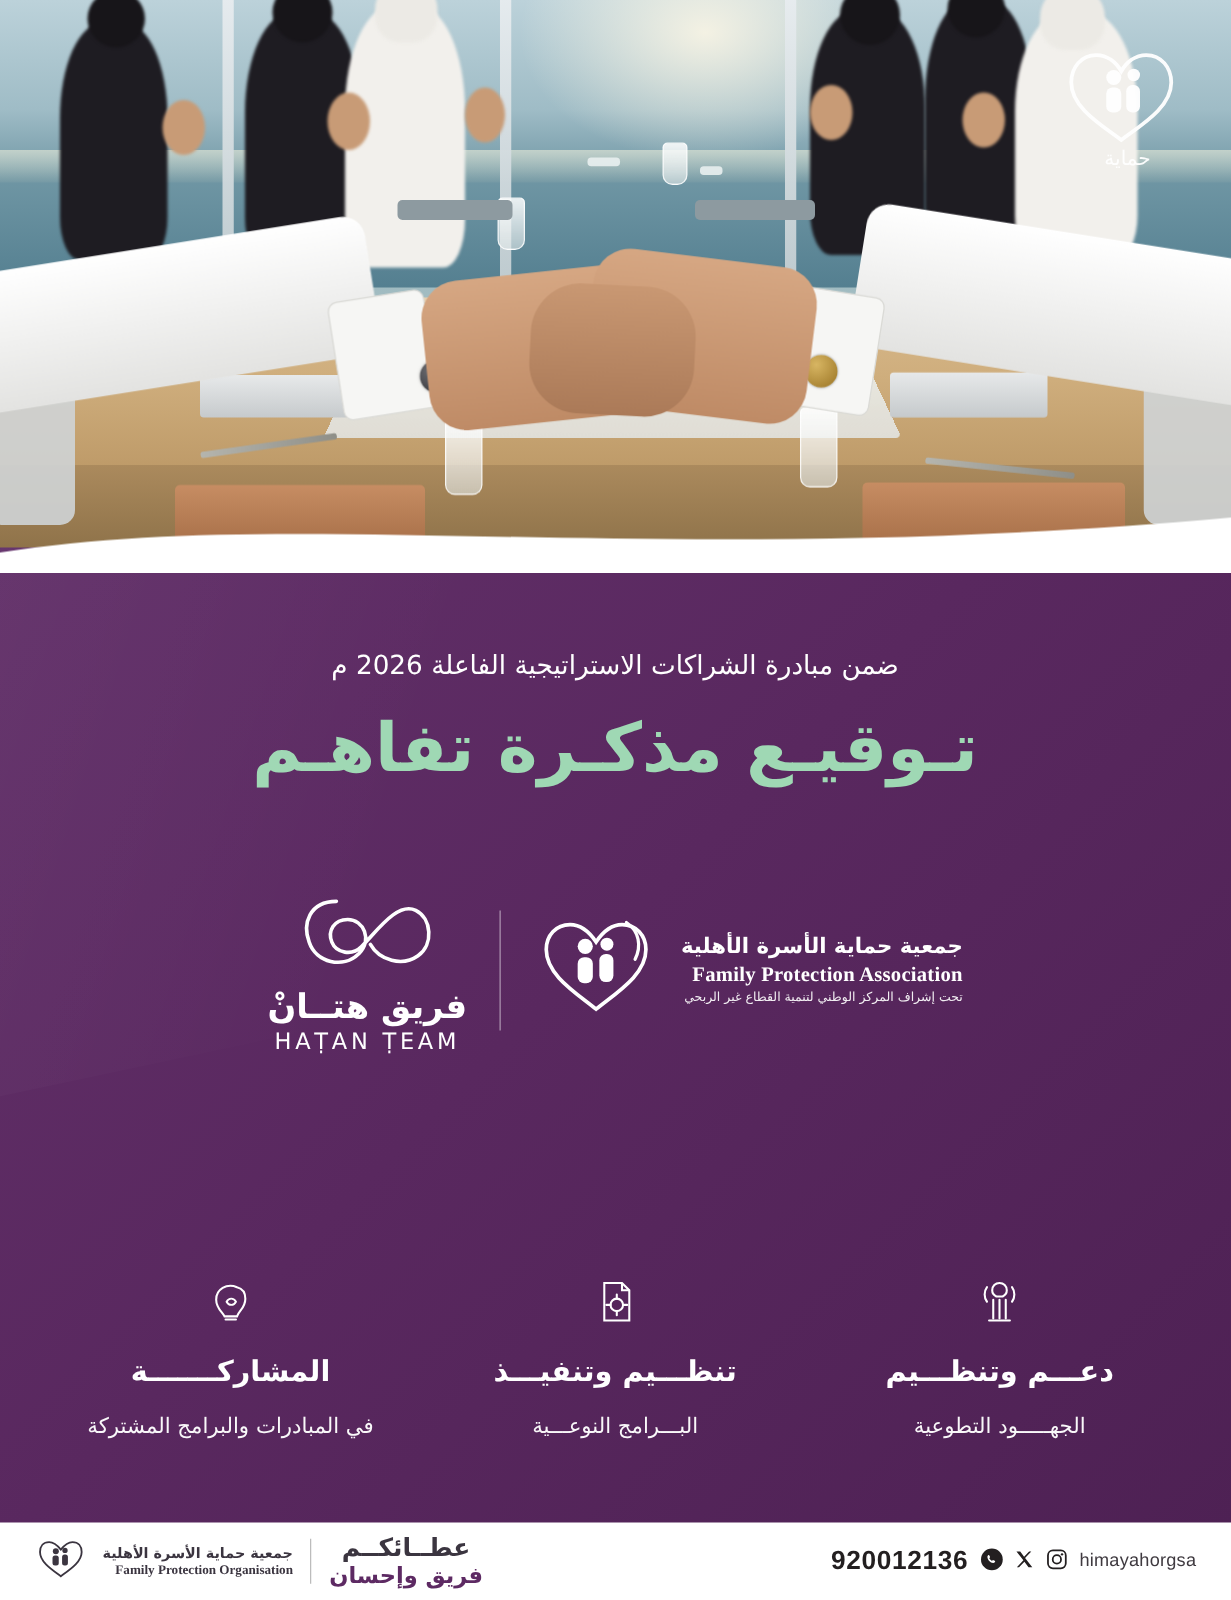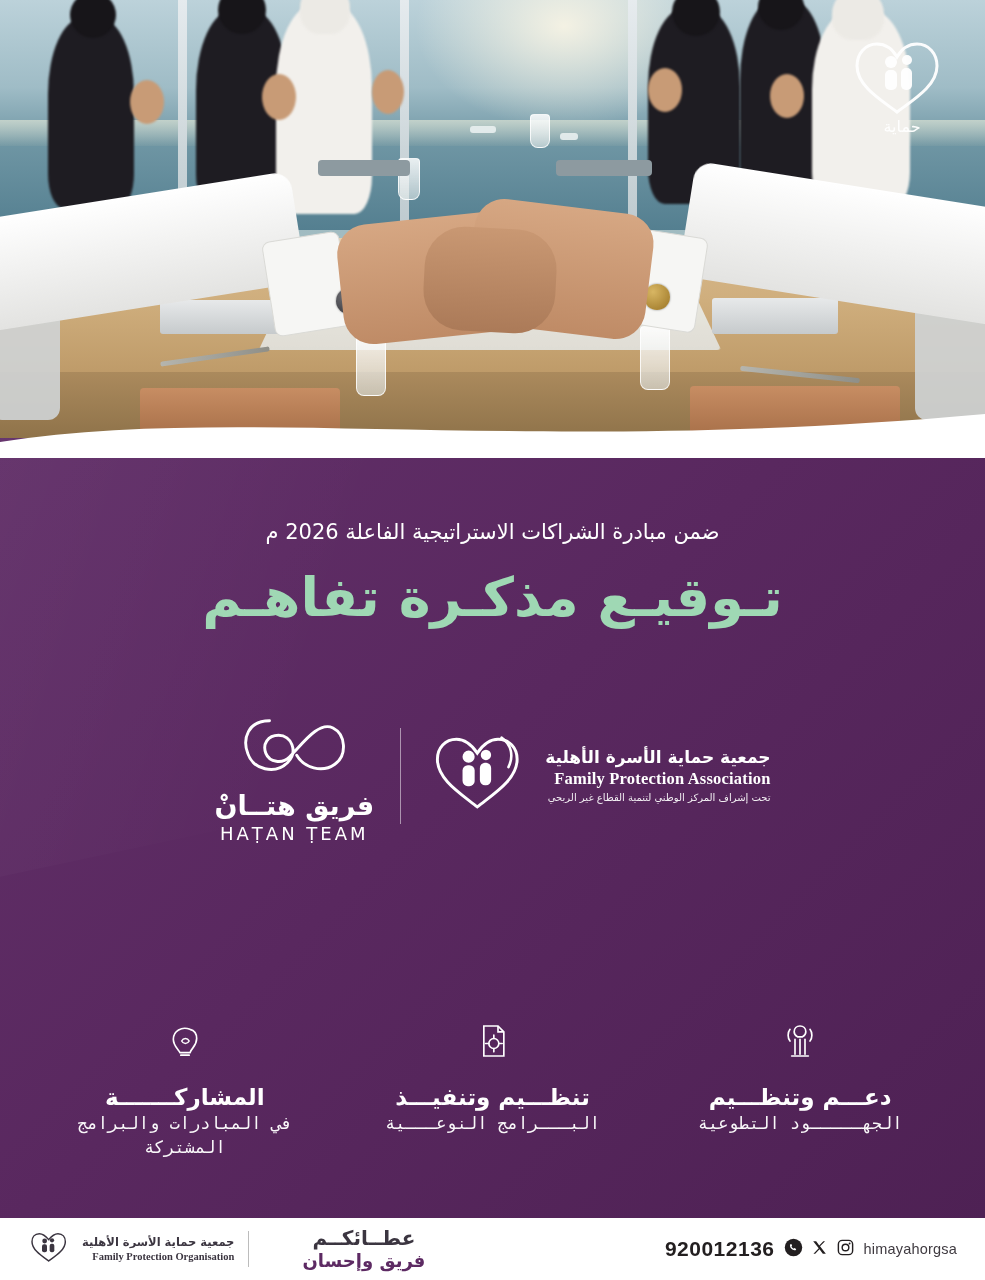--- a/index.html
+++ b/index.html
@@ -267,24 +267,23 @@
     margin-bottom: 18px;
   }
   .col-title {
     font-size: 23px;
     font-weight: bold;
     letter-spacing: .5px;
     line-height: 1.35;
   }
   .col-sub {
     font-size: 17px;
-    margin-top: 0;
+    margin-top: 17px;
     line-height: 1.4;
     opacity: .97;
-    font-family: Liberation Mono, monospace;
   }
 
   
   .footer {
     position: absolute;
     bottom: 0; left: 0;
     width: 985px;
     height: 62px;
     background: #ffffff;
     display: flex;
@@ -311,21 +310,21 @@
     font-size: 14.5px;
     color: #3f3a40;
     letter-spacing: .2px;
     font-family: "Liberation Sans", sans-serif;
   }
   .footer-right {
     display: flex;
     align-items: center;
     gap: 14px;
   }
-  .ataukum { text-align: center; color: #3b3540; line-height: 1.2; margin-left: 39px; }
+  .ataukum { text-align: center; color: #3b3540; line-height: 1.2; }
   .ataukum-1 { font-size: 20px; font-weight: bold; letter-spacing: 1px; }
   .ataukum-2 { font-size: 18px; font-weight: bold; color: #5d2a63; }
   .divider-v2 { width: 1px; height: 36px; background: #bcbcbc; }
   .fpa-text { text-align: right; color: #3b3540; line-height: 1.25; }
   .fpa-ar { font-size: 11.5px; font-weight: bold; }
   .fpa-en { font-size: 10.5px; font-weight: bold; font-family: "Liberation Serif", serif; }
 </style>
 </head>
 <body>
 

